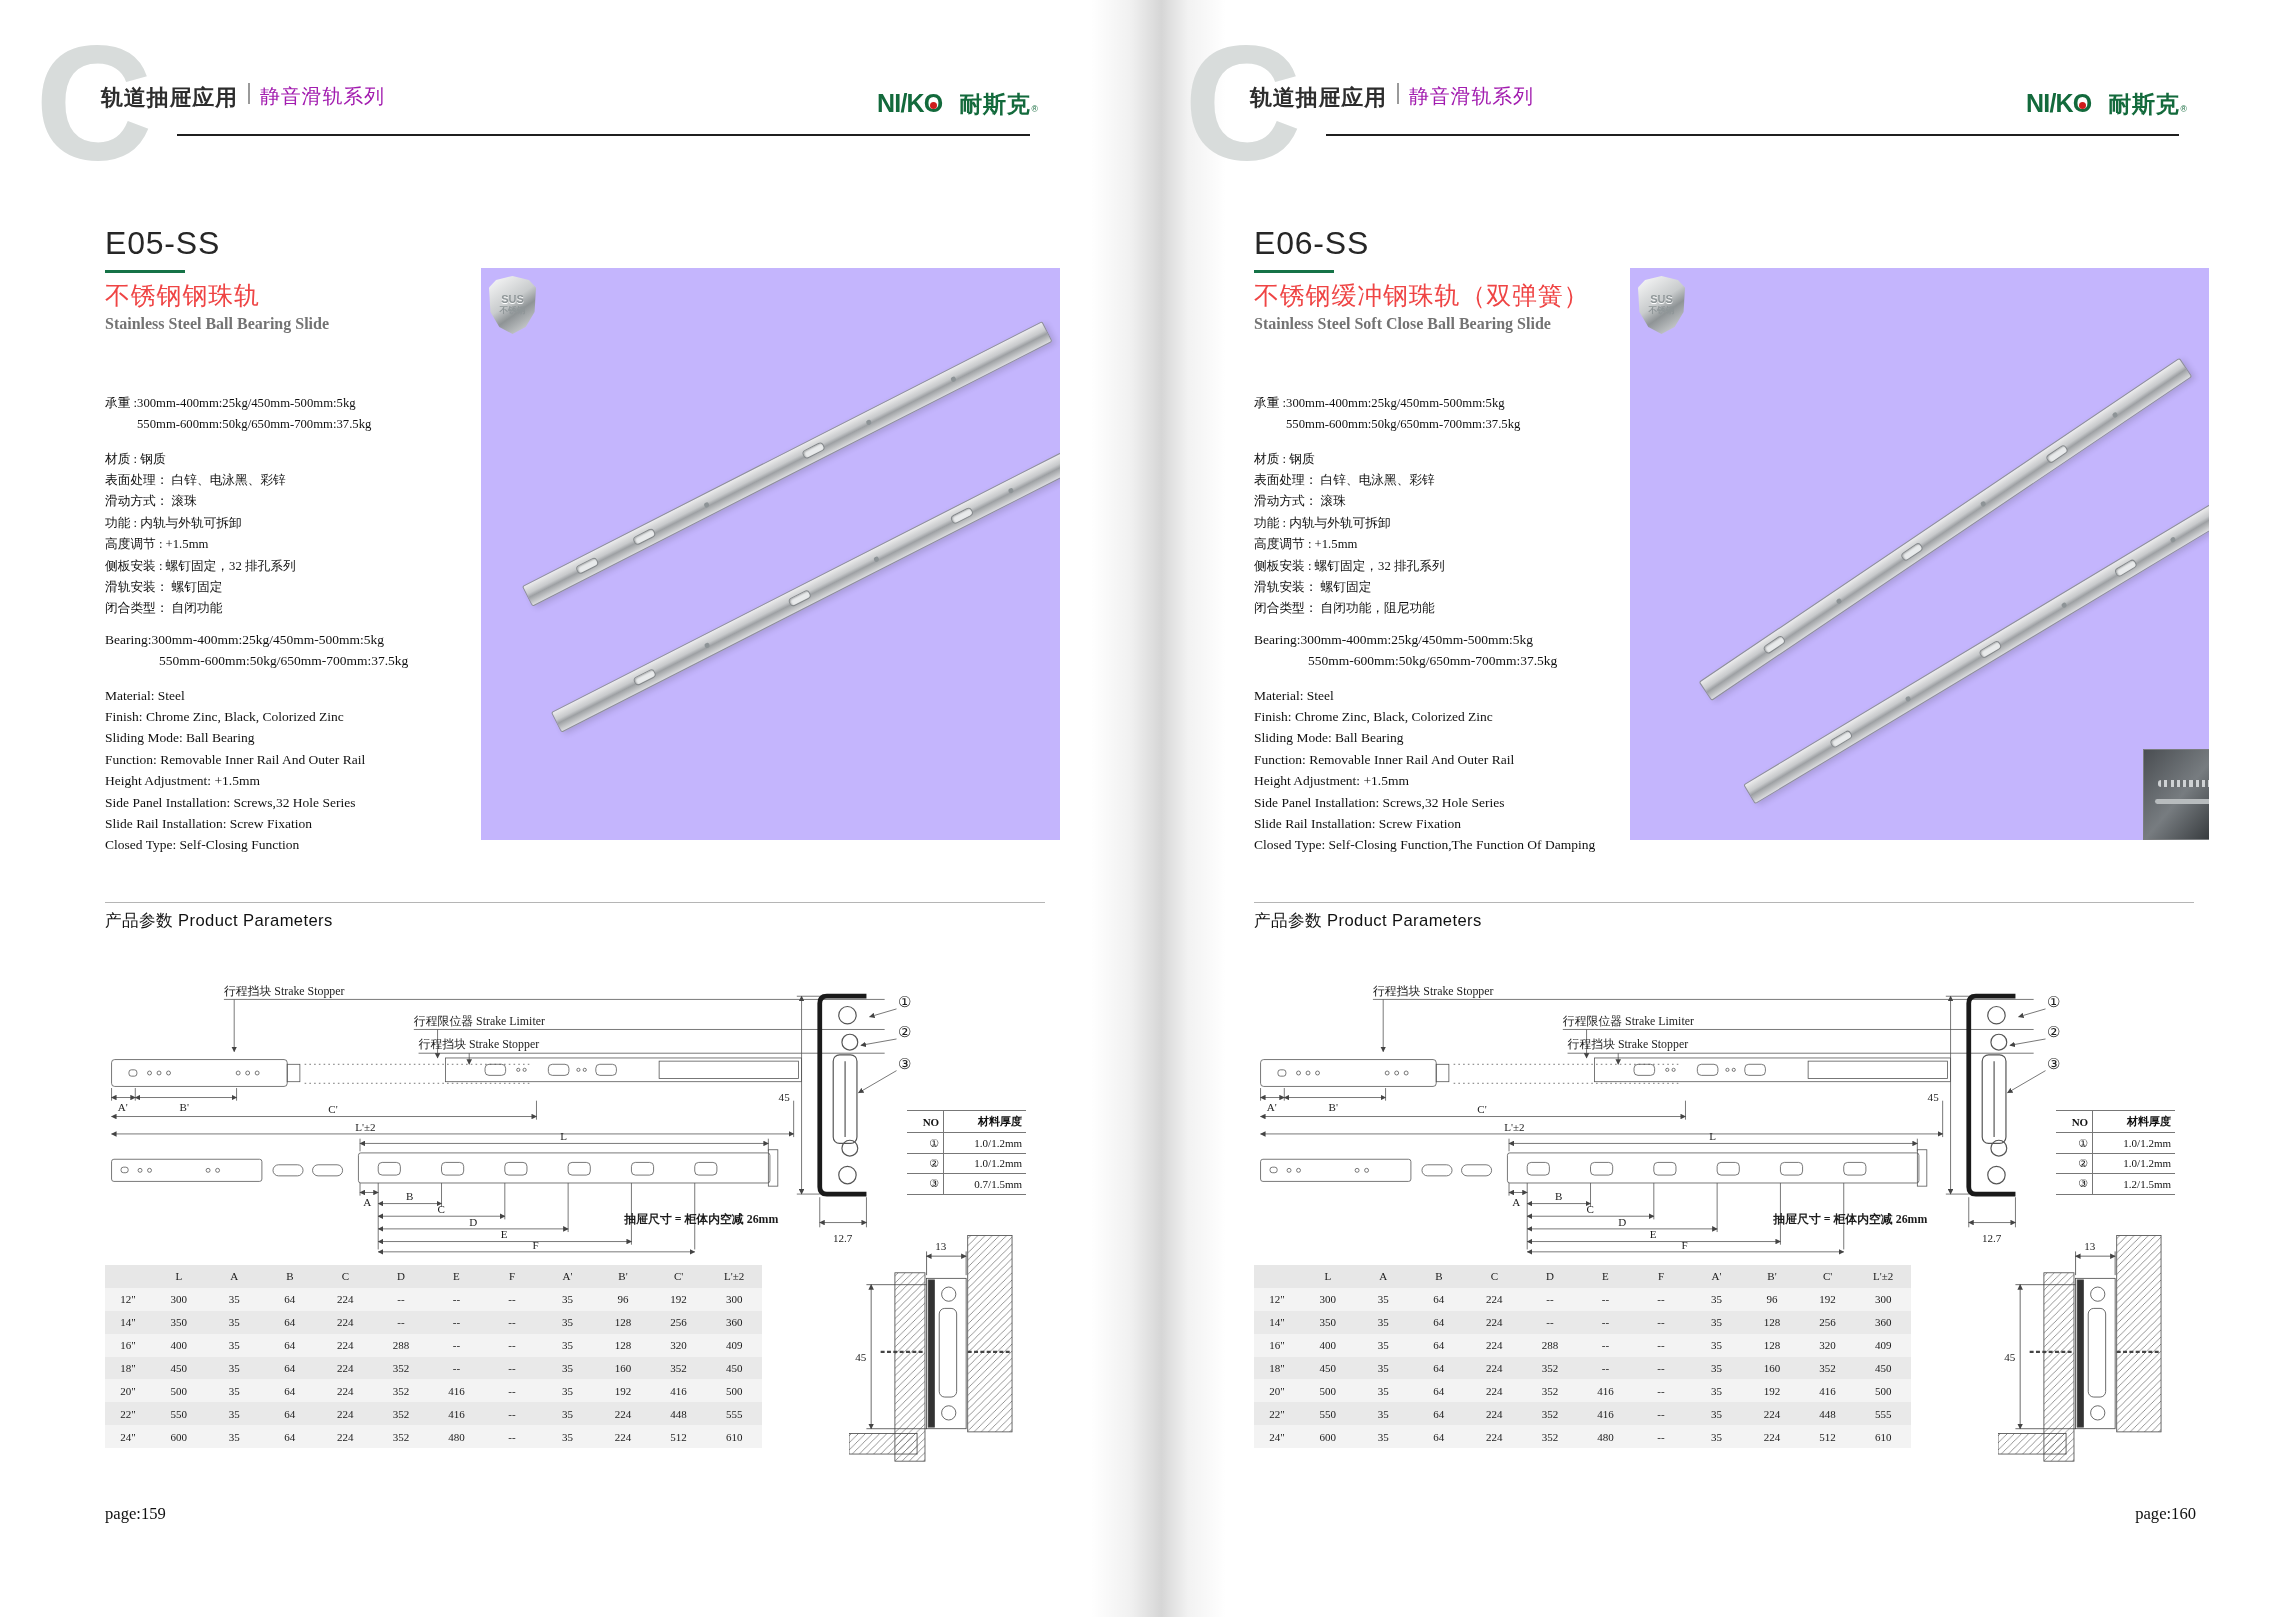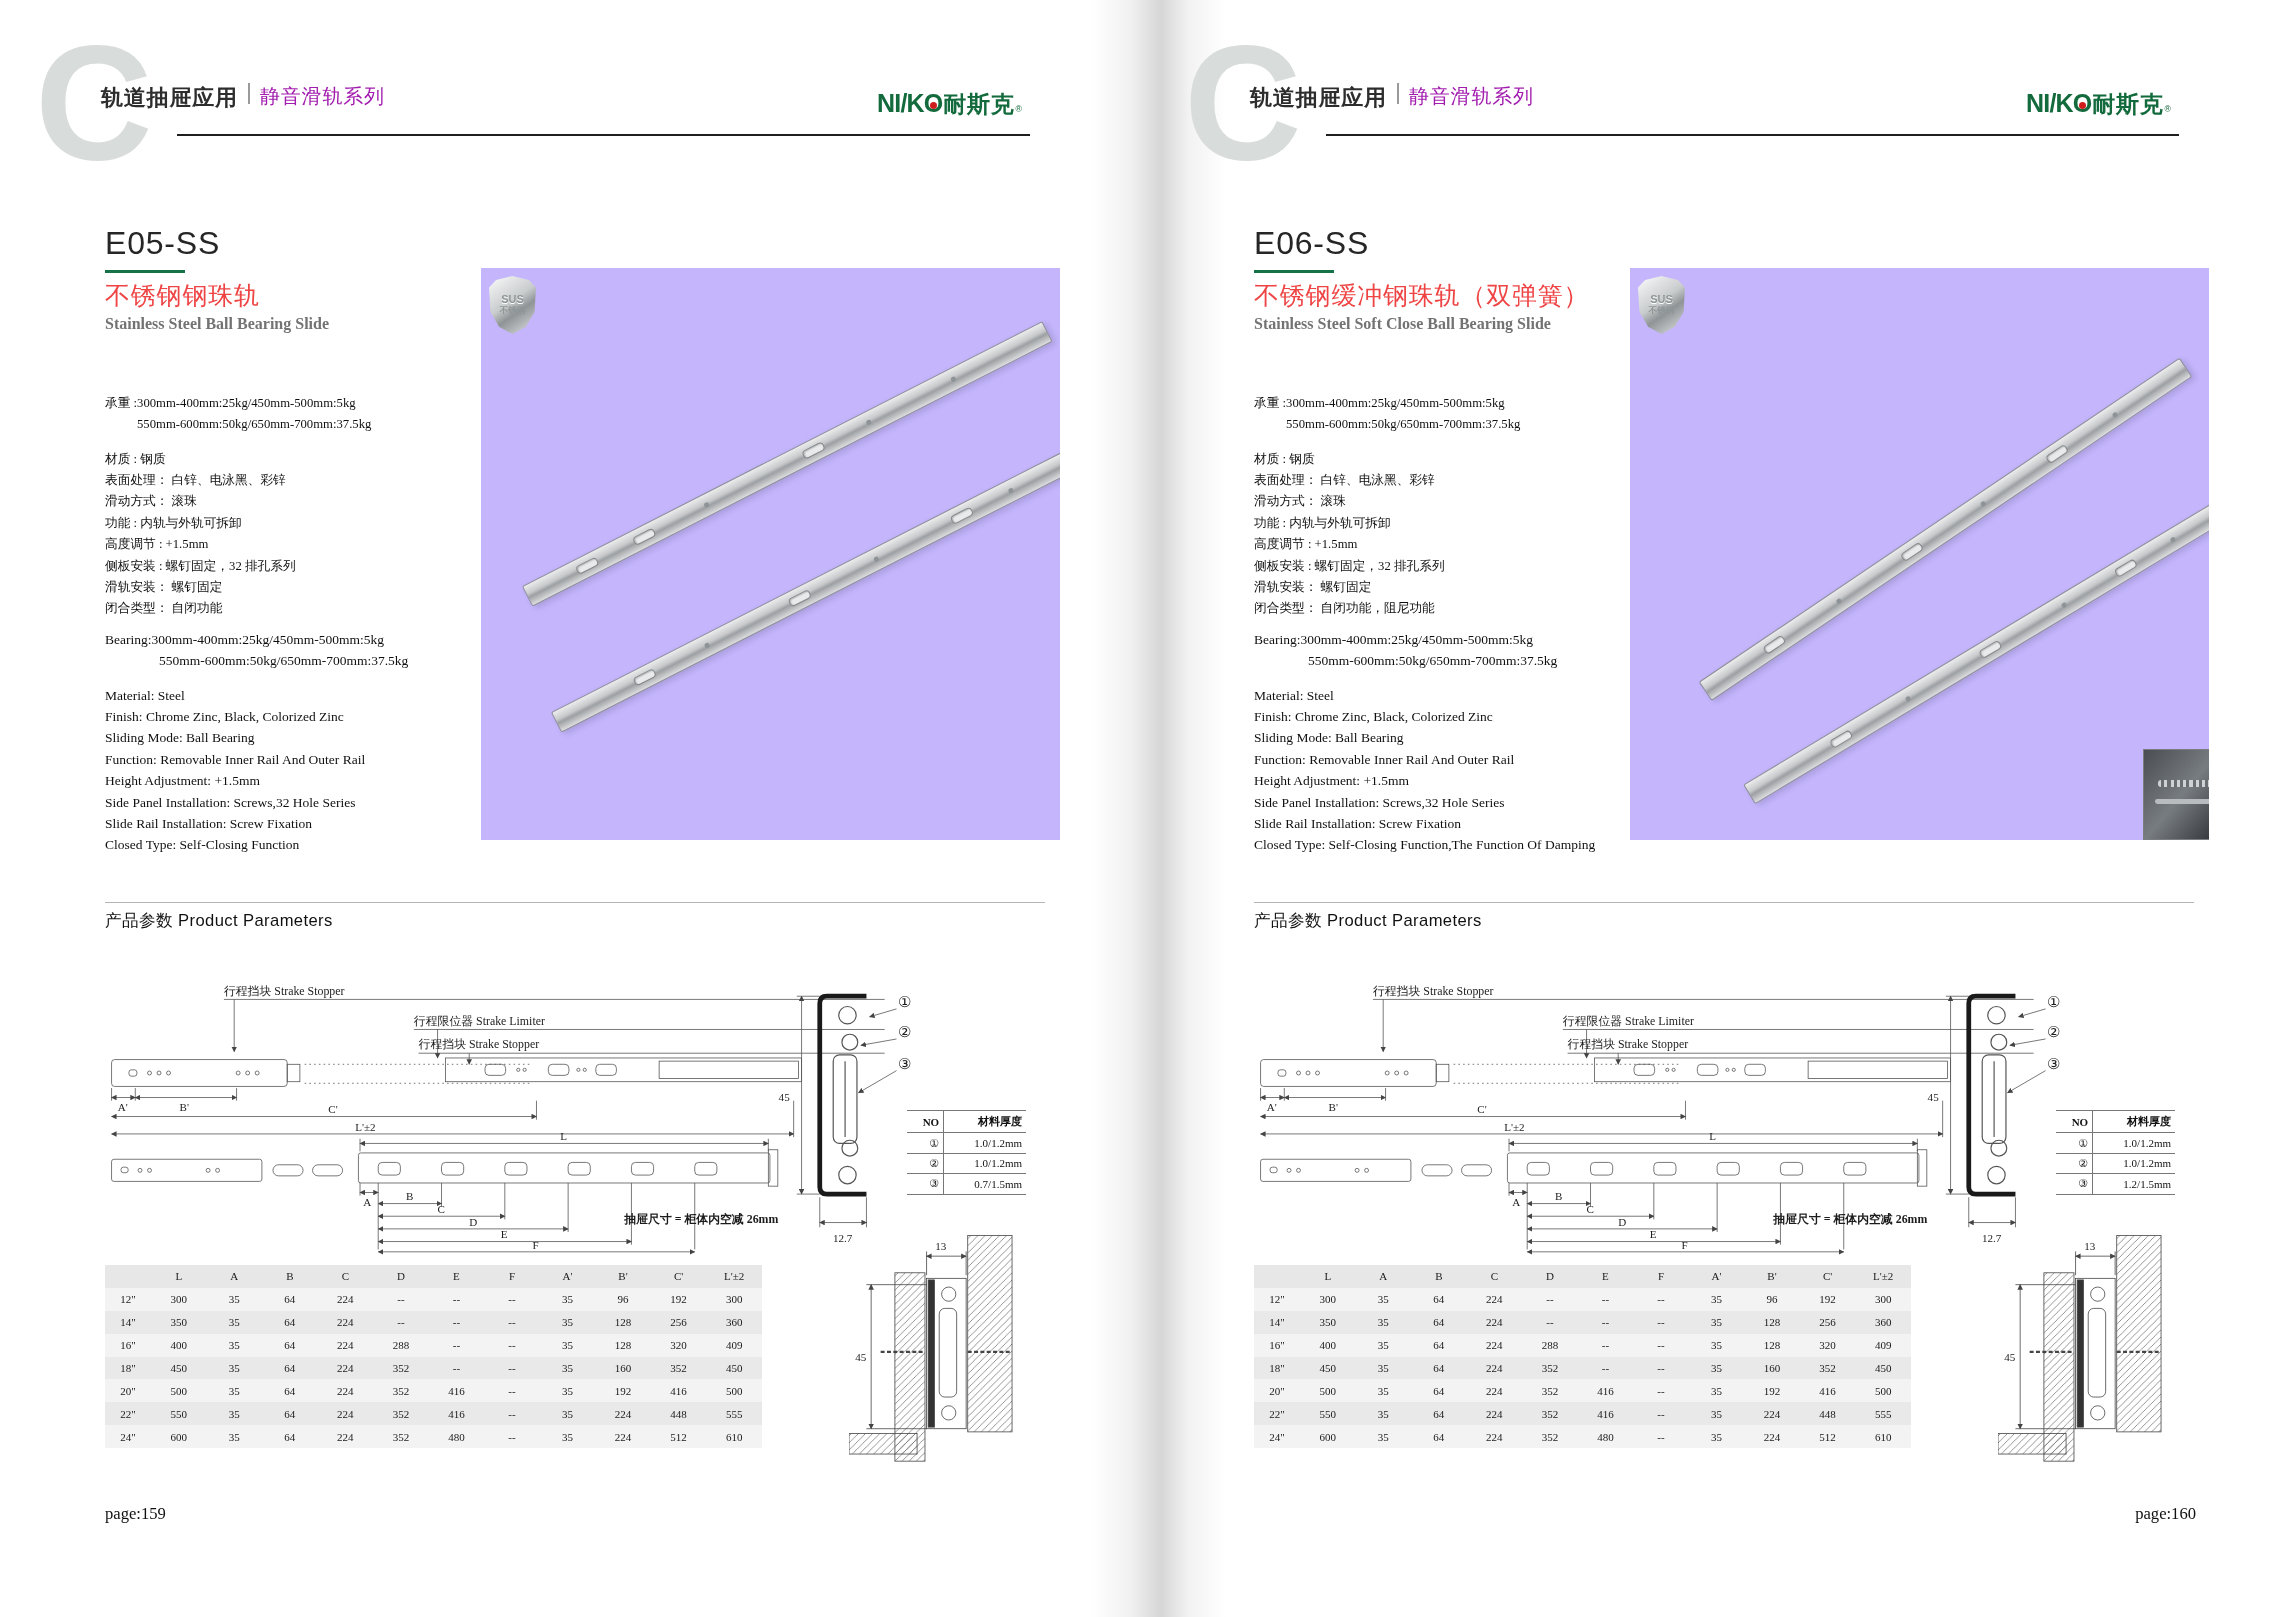--- a/index.html
+++ b/index.html
@@ -13,21 +13,21 @@
   .big-c{position:absolute;left:35px;top:20.6px;font:700 163px/1 "Liberation Sans",sans-serif;color:#d8dcdb;z-index:0}
   .hdr-row{position:absolute;left:101px;top:83px;display:flex;gap:10.3px;z-index:2}
   .hdr-cn1{font-size:22px;font-weight:700;color:#2d2d2d;letter-spacing:0.8px}
   .hdr-sep{width:1.6px;height:21.4px;background:#9a9a9a}
   .hdr-cn2{font-size:20px;color:#a21caf;letter-spacing:0.8px}
   .hdr-rule{position:absolute;left:177px;top:134px;width:853px;height:1.6px;background:#1f1f1f;z-index:2}
   .logo{position:absolute;left:877px;top:89px;display:flex;align-items:baseline;z-index:3;white-space:nowrap}
   .lg-latin{font-weight:800;font-size:25px;color:#136a3c;letter-spacing:-0.8px}
   .lg-o{position:relative;font-weight:800;font-size:25px;color:#136a3c}
   .lg-dot{position:absolute;left:50%;top:56%;width:7.1px;height:7.1px;margin:-3.6px 0 0 -3.6px;background:#cf1d1d;border-radius:50%}
-  .lg-cn{font-weight:800;font-size:23px;color:#136a3c;margin-left:0;letter-spacing:0.8px}
+  .lg-cn{font-weight:800;font-size:23px;color:#136a3c;margin-left:16px;letter-spacing:0.8px}
   .lg-reg{font-size:8.7px;color:#136a3c;margin-left:0.8px}
   .model{position:absolute;left:105px;top:225px;font-size:32px;font-weight:500;color:#262626;letter-spacing:0.8px}
   .model-rule{position:absolute;left:105px;top:270px;width:80px;height:3.2px;background:#157347}
   .name-cn{position:absolute;left:105px;top:279px;font-size:25px;color:#ef4444;letter-spacing:0.8px}
   .name-en{position:absolute;left:105px;top:315px;font-family:"Liberation Serif",serif;font-weight:700;font-size:16px;color:#737373}
   .photo{position:absolute;left:481px;top:268px;width:579px;height:572px;background:#c4b5fd;overflow:hidden}
   .badge{position:absolute;left:8px;top:8px;width:47px;height:58px;z-index:4;
          clip-path:polygon(50% 0%,85% 7%,100% 20%,97% 62%,78% 88%,50% 100%,22% 88%,3% 62%,0% 20%,15% 7%);
          background:linear-gradient(145deg,#fbfbfb,#c9cccd 45%,#90having 0,#8f9496 62%,#e3e5e6);
          background:linear-gradient(145deg,#fbfbfb,#c9cccd 45%,#8f9496 62%,#e3e5e6);

